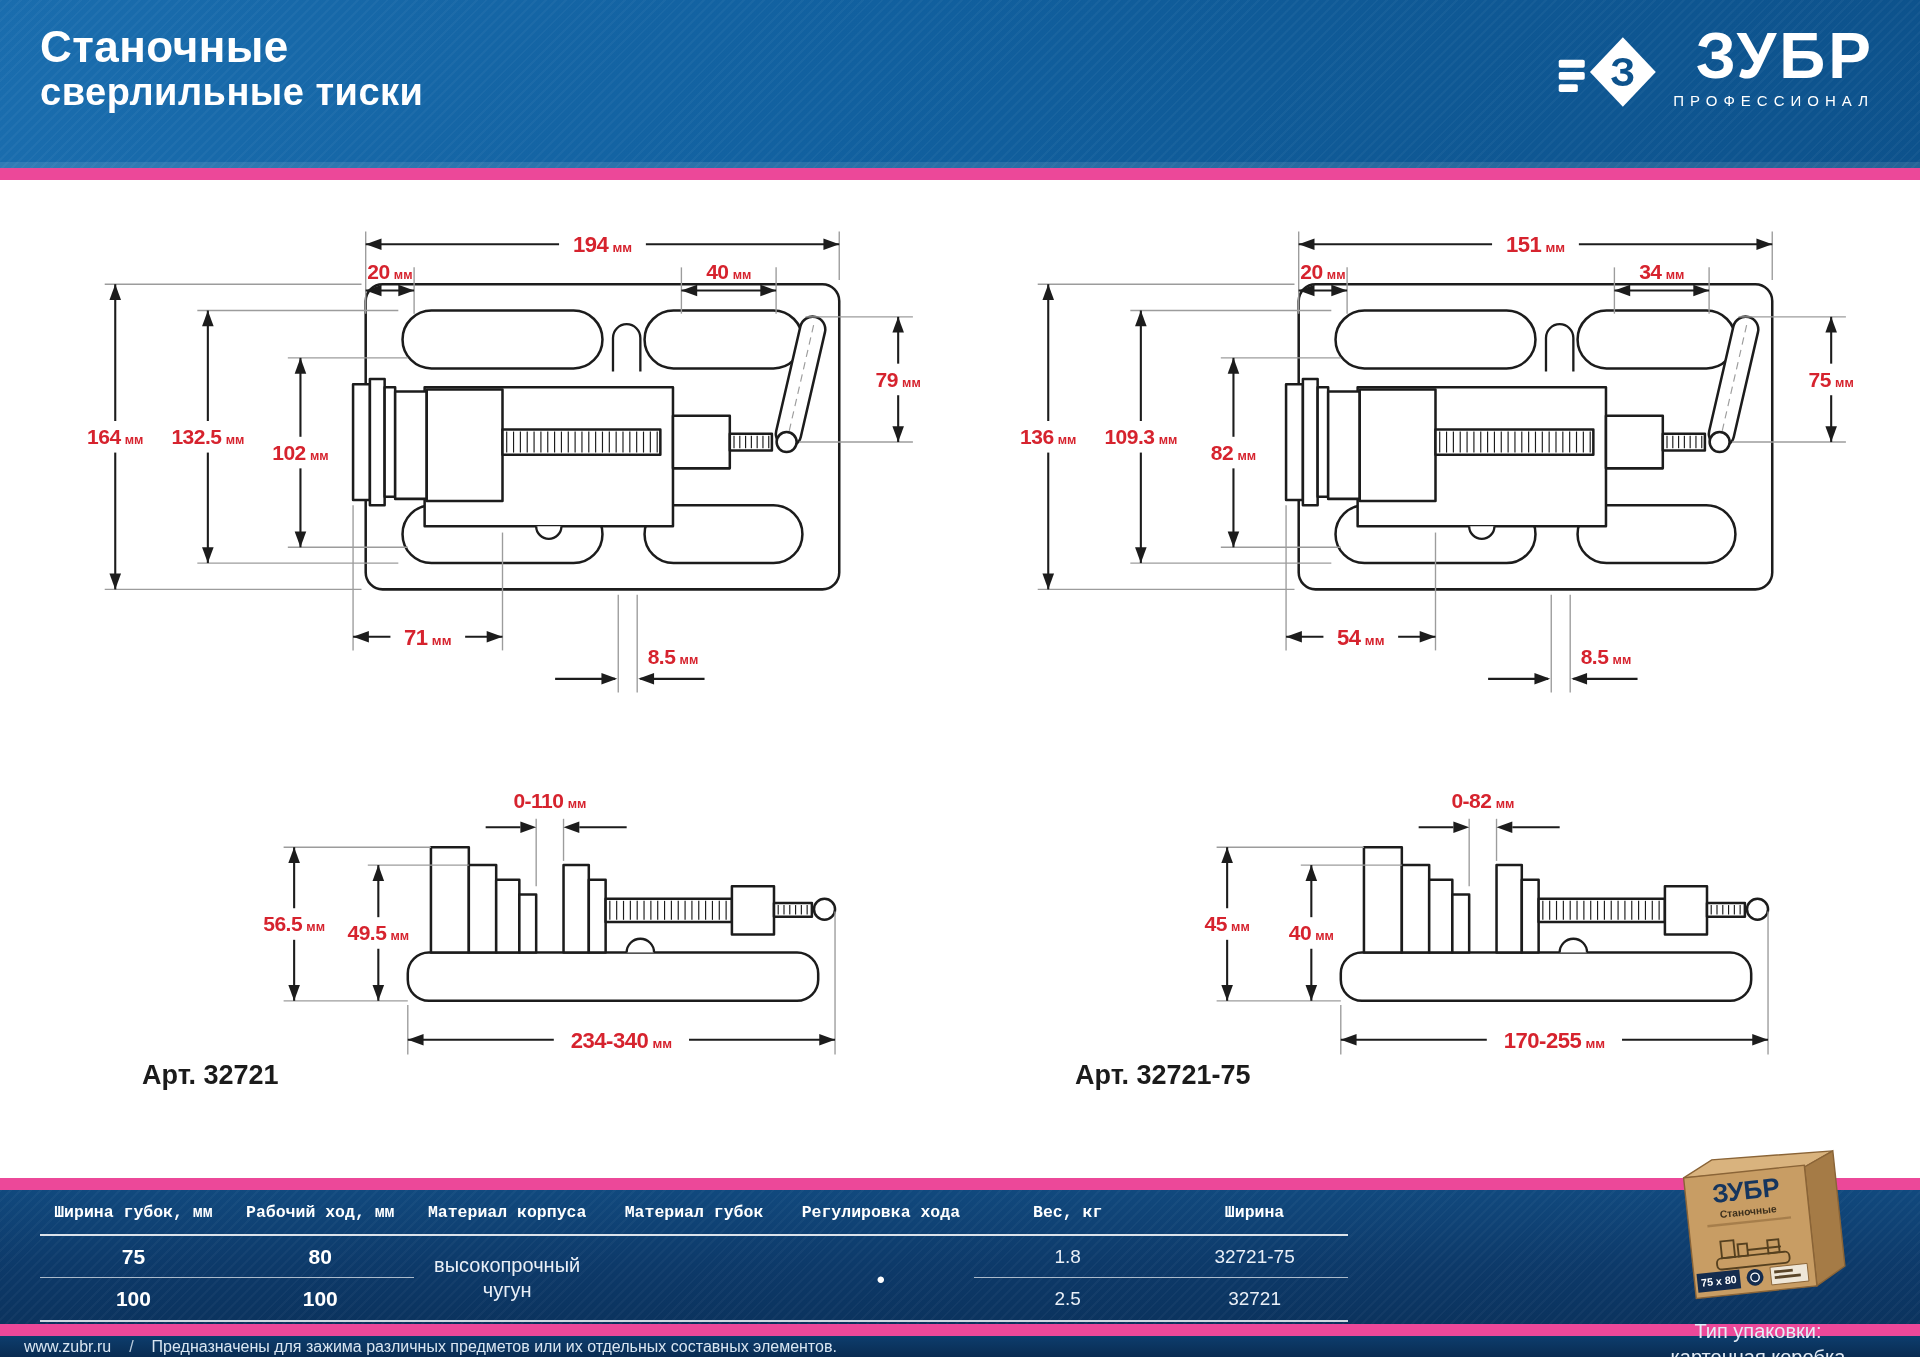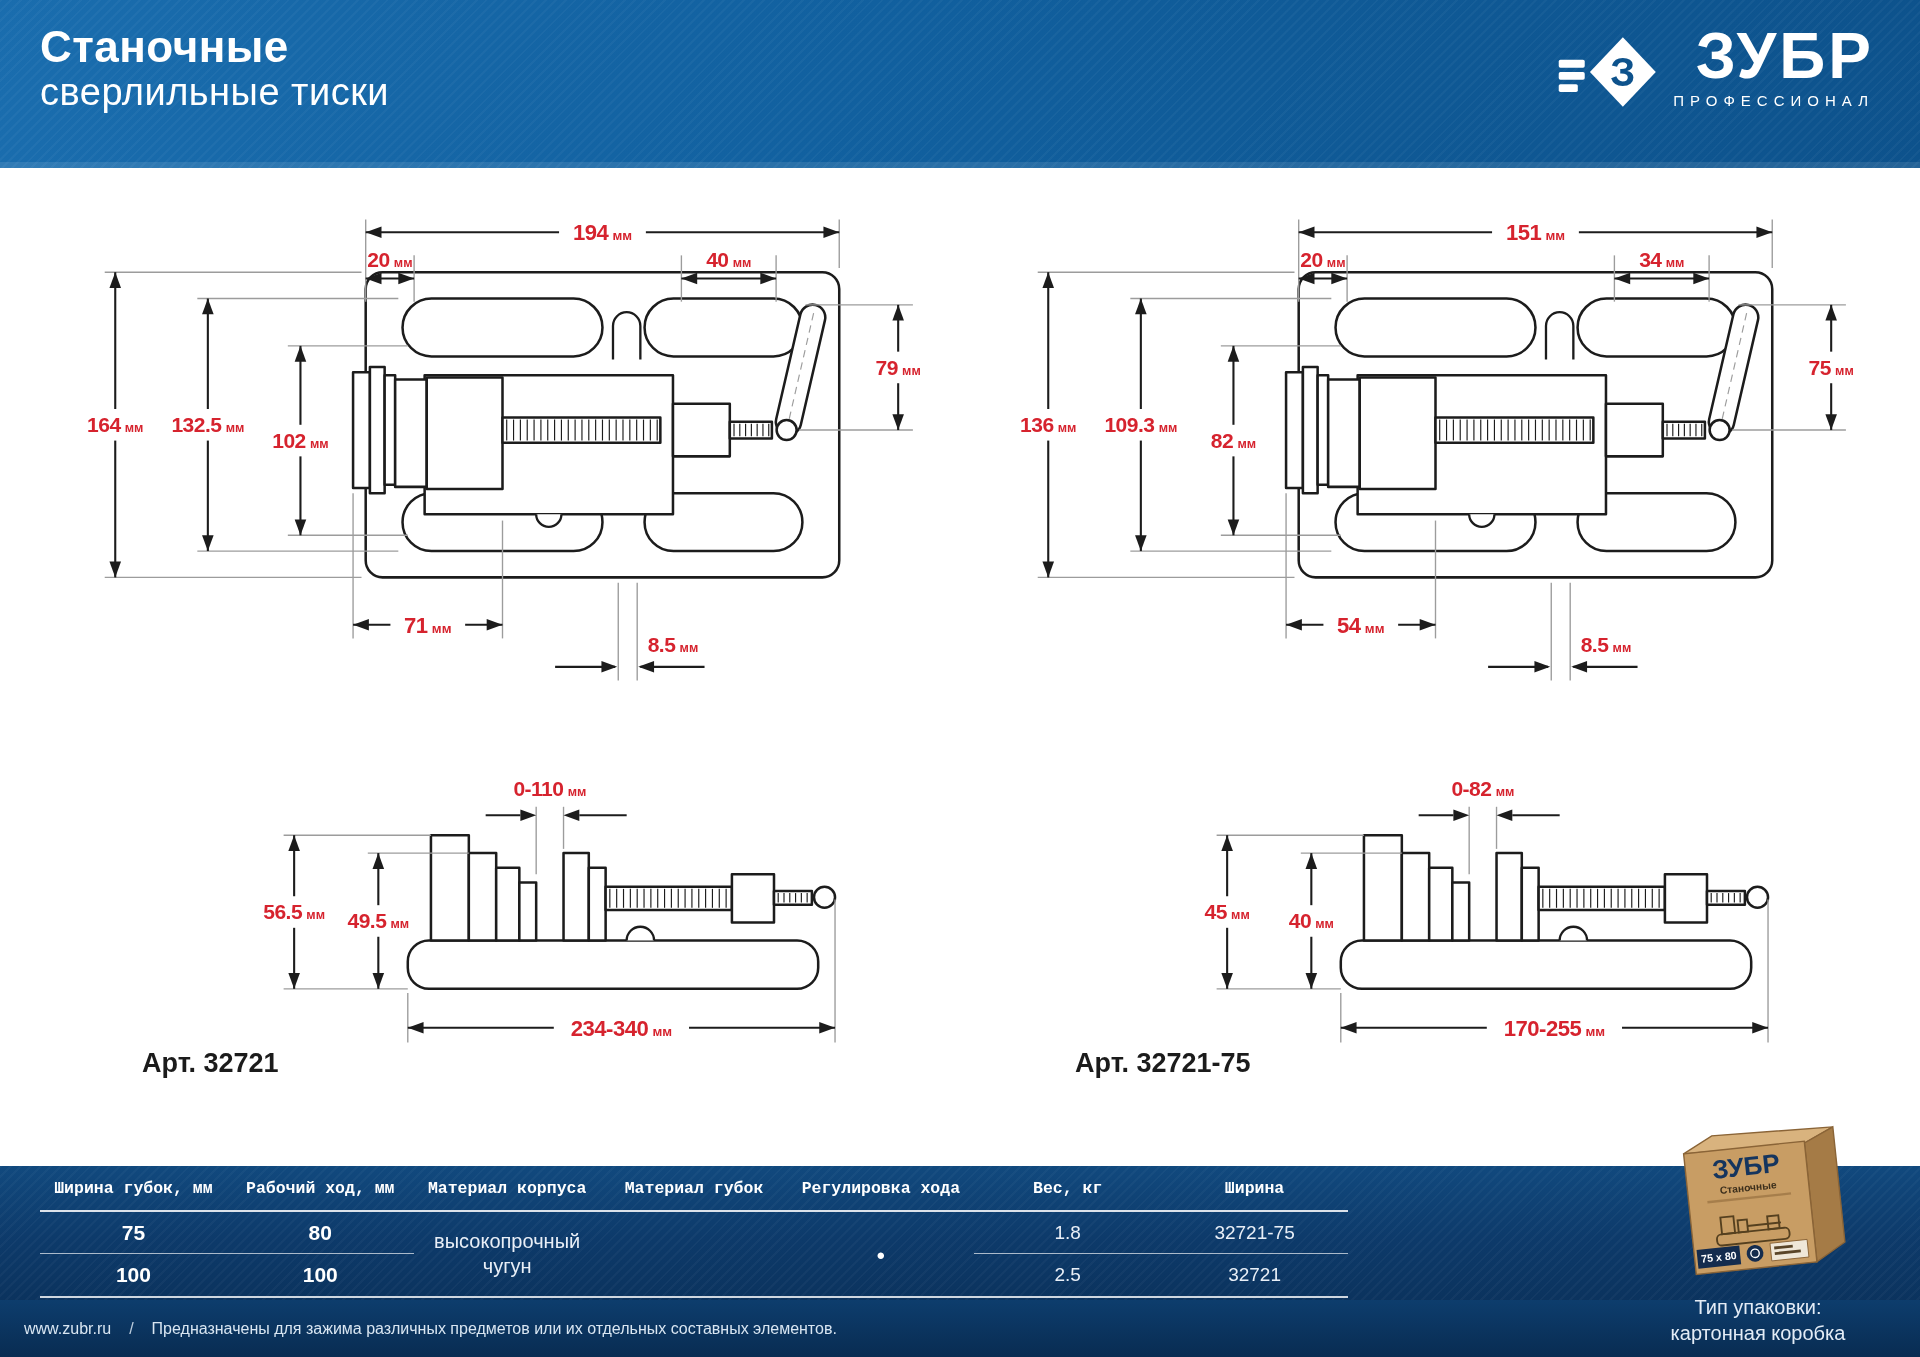--- a/index.html
+++ b/index.html
@@ -1,26 +1,26 @@
 <!DOCTYPE html>
 <html style="--dim-red: #d6232e;"><head>
 <meta charset="utf-8">
 <style>
   html,body{margin:0;padding:0;background:#666;}
   .page{width:1920px;height:1357px;position:relative;overflow:hidden;
-        font-family:"Liberation Sans",sans-serif;display:flex;flex-direction:column;background:#eab308;}
+        font-family:"Liberation Sans",sans-serif;display:flex;flex-direction:column;background:#ec4899;gap:12px;}
 
   
   .hdr{height:168px;flex:0 0 auto;position:relative;color:#fff;
        background-image:repeating-linear-gradient(135deg,rgba(255,255,255,.035) 0 2px,transparent 2px 7px),
                         linear-gradient(100deg,#1a6dae 0%,#11609f 45%,#0d528c 100%);
        box-shadow:inset 0 -6px 0 rgba(255,255,255,.10);}
   .hdr-titles{position:absolute;left:40px;top:22px;}
   .hdr-t1{font-size:44px;font-weight:bold;letter-spacing:.5px;line-height:1.12;}
-  .hdr-t2{font-size:38px;font-weight:normal;letter-spacing:.5px;line-height:1.15;}
+  .hdr-t2{font-size:38px;font-weight:bold;letter-spacing:.5px;line-height:1.15;}
   .brand{position:absolute;right:46px;top:24px;display:flex;align-items:flex-start;}
   .brand-txt{margin-left:12px;text-align:right;}
   .brand-name{font-size:64px;font-weight:bold;letter-spacing:3px;line-height:1;}
   .brand-sub{font-size:15px;font-weight:normal;letter-spacing:6px;margin-top:4px;}
 
   
   .main{flex:0 0 998px;background:#fff;display:flex;justify-content:space-between;padding:6px 36px 0 36px;box-sizing:border-box;}
   .drawing{margin:14px;width:905px;}
   .drawing svg{display:block;}
   .art{font-size:27px;font-weight:bold;color:#1b1b1b;padding-left:92px;margin-top:-24px;}

